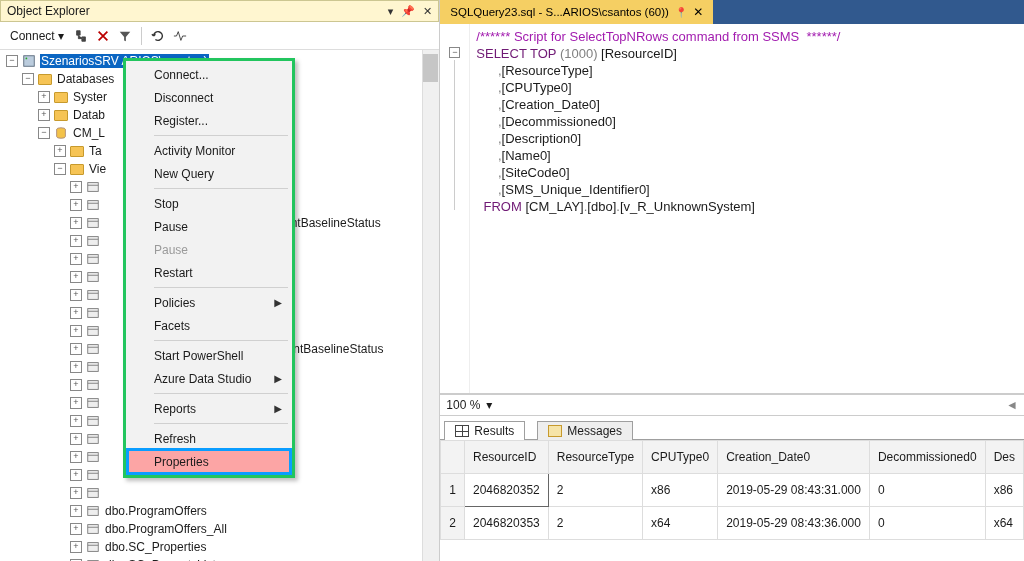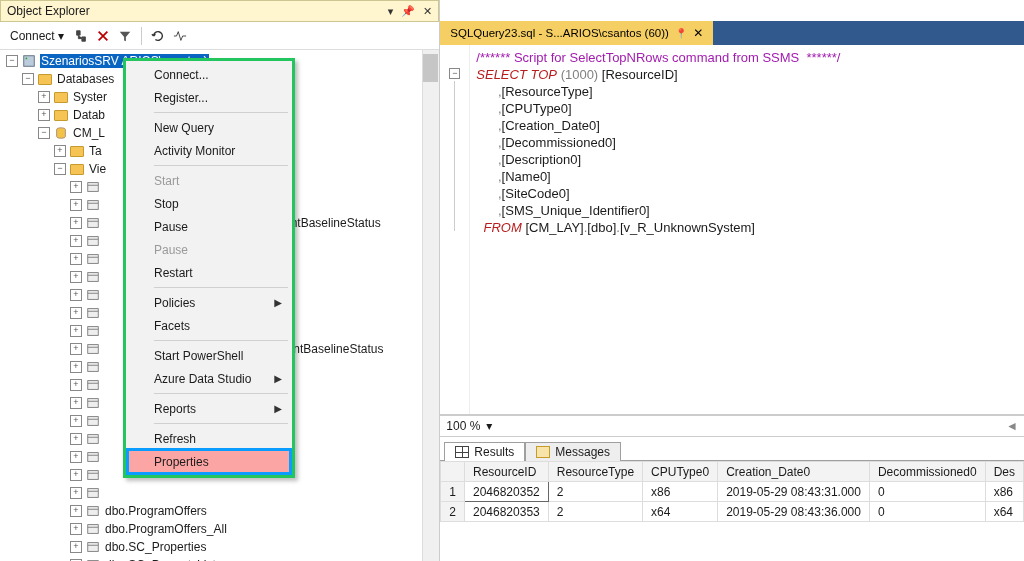--- a/index.html
+++ b/index.html
@@ -30,46 +30,46 @@
   .scroll-track { position:absolute; right:0; top:0; width:17px; height:100%; background:#f0f0f0; border-left:1px solid #ddd;}
   .scroll-thumb { position:absolute; right:1px; top:4px; width:15px; height:28px; background:#c6c6c6; border-radius:0;}
   
   .ctx-menu { position: absolute; left: 123px; top: 58px; width: 172px; background: #f2f2f2; border: 3px solid #22c55e; box-shadow: 3px 3px 4px rgba(0,0,0,0.25); z-index: 50; padding: 2px; }
   .ctx-item { height: 23px; display: flex; align-items: center; padding: 0 8px 0 26px; font-size: 12px; cursor: default; position: relative; }
   .ctx-item.disabled { color: #9a9a9a; }
   .ctx-item .arrow { position: absolute; right: 8px; font-size: 10px; color: #333; }
   .ctx-sep { height: 1px; background: #d0d0d0; margin: 3px 2px 3px 26px; }
   .ctx-item.highlight { outline: 3px solid #0a9dff; outline-offset: -1px; background:#fca5a5; }
   
-  .tab-bar { height: 24px; background: #31598e; display: flex; align-items: stretch; color: #fff; overflow:hidden;margin-top:21px;}
+  .tab-bar { height: 24px; background: #31598e; display: flex; align-items: stretch; color: #fff; overflow:hidden;}
   .tab { display: flex; align-items: center; padding: 0 10px; font-size: 11.5px; gap: 6px; cursor: pointer; white-space: nowrap;}
   .tab.active { background: #f5cf63; color: #000; }
   .tab .pin { font-size:10px; }
   .tab .close { font-size: 12px; cursor: pointer; }
   
   .editor { flex: 0 0 370px; display: flex; background: #fff; font-family: Consolas, monospace; font-size: 13px; overflow: hidden; border-bottom: 1px solid #ccc; }
   .gutter { width: 30px; background: #fff; border-right: 1px solid #eee; padding-top: 4px; }
   .fold-box { width: 11px; height: 11px; border: 1px solid #888; margin: 2px auto; font-size: 9px; text-align: center; line-height: 9px; color: #555; cursor:pointer;}
   .fold-line { width:1px; background:#ccc; margin:0 auto; height: 150px;}
   .code { padding: 4px 0 0 6px; line-height: 17px; white-space: pre; }
   .c-green { color: #a21caf; }
-  .c-blue { color: #b91c1c; font-style: italic; }
+  .c-blue { color: #701a75; }
   .c-grey { color: #808080; }
   .zoom-bar { height: 22px; border-top: 1px solid #ccc; border-bottom: 1px solid #ccc; display: flex; align-items: center; padding: 0 6px; gap:6px;}
   
   .results-area { flex: 1; display: flex; flex-direction: column; }
-  .res-tabs { height: 24px; display: flex; align-items: flex-end; border-bottom: 1px solid #9f9f9f; padding-left: 4px; gap:0;}
+  .res-tabs { height: 24px; display: flex; align-items: flex-end; border-bottom: 1px solid #9f9f9f; padding-left: 4px; gap:12px;}
   .res-tab { border: 1px solid #9f9f9f; border-bottom: none; padding: 2px 10px; font-size: 12px; background: #fff; display: flex; align-items: center; gap: 5px; cursor:pointer; position:relative; top:1px;}
   .res-tab.inactive { background: #eee; }
   .res-tab .ico { width:14px; height:12px; display:inline-block; }
   .grid-ico { background:linear-gradient(#fff,#fff); border:1px solid #444; background-image:linear-gradient(#444,#444),linear-gradient(#444,#444); background-size:100% 1px,1px 100%; background-position:0 50%,50% 0; background-repeat:no-repeat;}
   .msg-ico { border:1px solid #c79a2d; background:#f6e4a8;}
   .res-grid { flex: 1; overflow: auto; }
   table.res { border-collapse: collapse; font-size: 12px; }
-  table.res th, table.res td { border: 1px solid #ddd; padding: 2px 8px; text-align: left; height: 20px; white-space: nowrap; }
+  table.res th, table.res td { border: 1px solid #ddd; padding: 9px 8px; text-align: left; height: 20px; white-space: nowrap; }
   table.res th { background: #f3f3f3; font-weight: normal; }
   table.res td.rownum, table.res th.rownum { background: #f3f3f3; text-align: center; width: 24px; }
   table.res td.selcell { border:1px solid #666; }
 </style>
 </head>
 <body>
 
 <div class="left-panel">
   <div class="oe-header">
     <span class="oe-title">Object Explorer</span>
@@ -372,26 +372,26 @@
             <rect x="2" y="3" width="12" height="10" fill="#eee" stroke="#777"></rect>
             <line x1="2" y1="6" x2="14" y2="6" stroke="#777"></line>
           </svg>
         </span>
         <span class="lbl">dbo.SC_PropertyLists</span>
       </div>
   </div>
 
   <div class="ctx-menu" id="ctx">
       <div class="ctx-item">Connect...</div>
+      <div class="ctx-item">Disconnect</div>
       <div class="ctx-item">Register...</div>
       <div class="ctx-sep"></div>
+      <div class="ctx-item">Activity Monitor</div>
       <div class="ctx-item">New Query</div>
-      <div class="ctx-item">Activity Monitor</div>
-      <div class="ctx-sep"></div>
-      <div class="ctx-item disabled">Start</div>
+      <div class="ctx-sep"></div>
       <div class="ctx-item">Stop</div>
       <div class="ctx-item">Pause</div>
       <div class="ctx-item disabled">Pause</div>
       <div class="ctx-item">Restart</div>
       <div class="ctx-sep"></div>
       <div class="ctx-item">Policies<span class="arrow">▶</span></div>
       <div class="ctx-item">Facets</div>
       <div class="ctx-sep"></div>
       <div class="ctx-item">Start PowerShell</div>
       <div class="ctx-item">Azure Data Studio<span class="arrow">▶</span></div>

